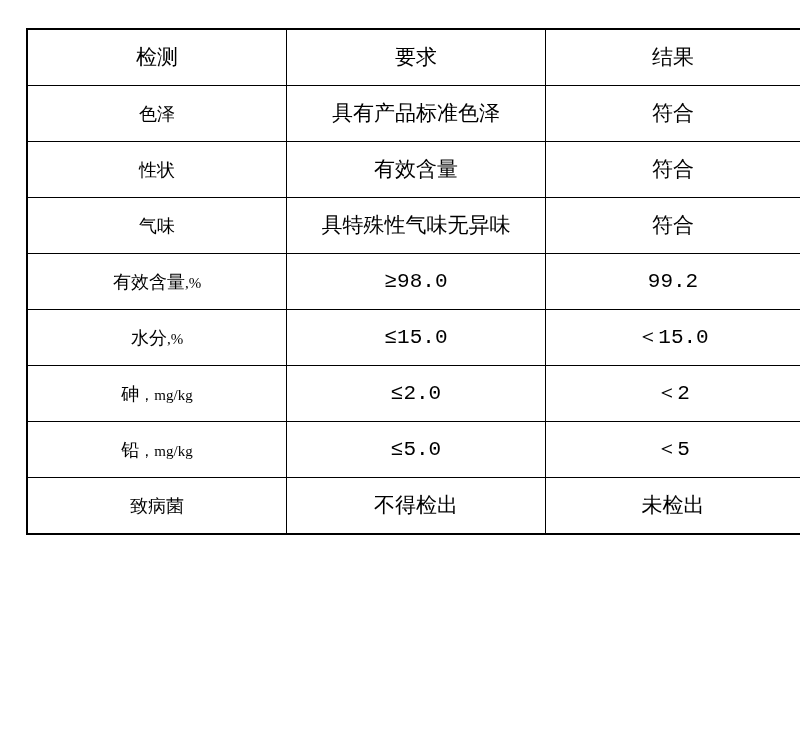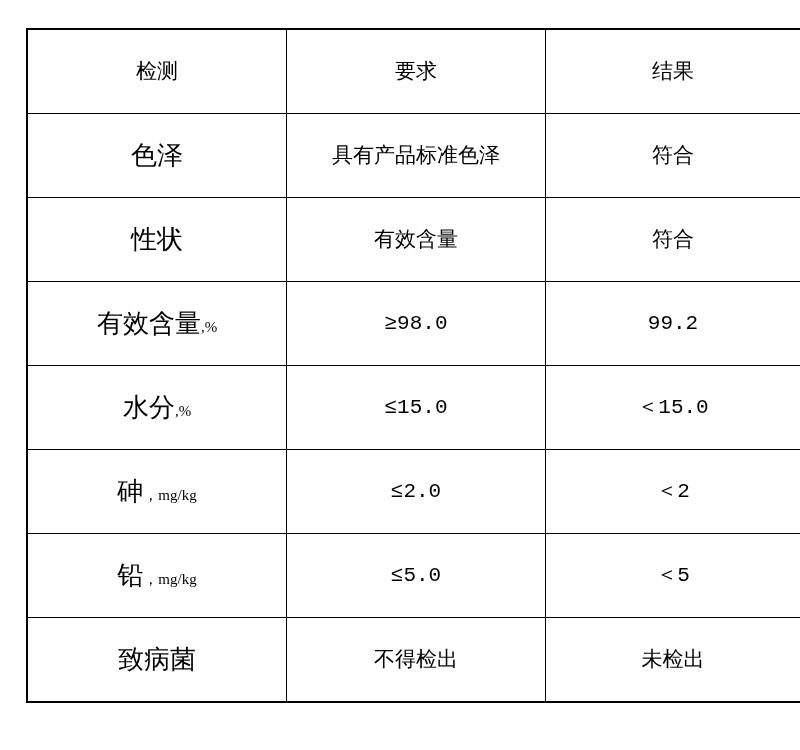--- a/index.html
+++ b/index.html
@@ -26,27 +26,27 @@
     table-layout: fixed;
     border: 2px solid #000;
   }
   table.spec td {
     border: 1px solid #000;
     text-align: center;
     vertical-align: middle;
     height: 55px;
     font-size: 21px;
     line-height: 1.2;
-    padding: 14px 4px;
+    padding: 0 4px;
   }
   table.spec tr td:nth-child(1) { width: 250px; }
   table.spec tr td:nth-child(2) { width: 250px; margin-left: 34px; }
   table.spec tr td:nth-child(3) { width: 246px; }
 
-  .cell-main { font-size: 26px; }
+  .cell-main { font-size: 18px; }
   .cell-unit { font-size: 15px; }
   .num { font-family: Liberation Mono, monospace; }
 </style>
 </head>
 <body>
 
 <div class="page">
 
   <table class="spec">
     <tbody>
@@ -61,20 +61,25 @@
         <td>具有产品标准色泽</td>
         <td>符合</td>
       </tr>
 
       <tr>
         <td><span class="cell-main">性状</span><span class="cell-unit"></span></td>
         <td>有效含量</td>
         <td>符合</td>
       </tr>
 
+      <tr>
+        <td><span class="cell-main">气味</span><span class="cell-unit"></span></td>
+        <td>具特殊性气味无异味</td>
+        <td>符合</td>
+      </tr>
 
       <tr>
         <td><span class="cell-main">有效含量</span><span class="cell-unit">,%</span></td>
         <td class="num">≥98.0</td>
         <td class="num">99.2</td>
       </tr>
 
       <tr>
         <td><span class="cell-main">水分</span><span class="cell-unit">,%</span></td>
         <td class="num">≤15.0</td>

